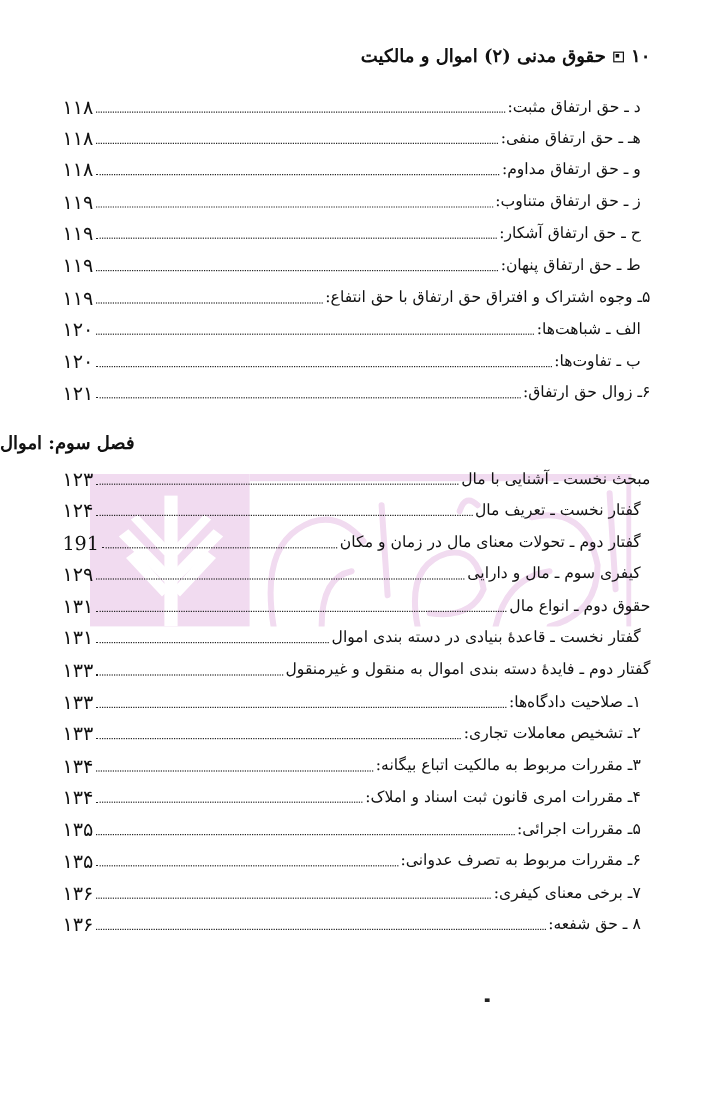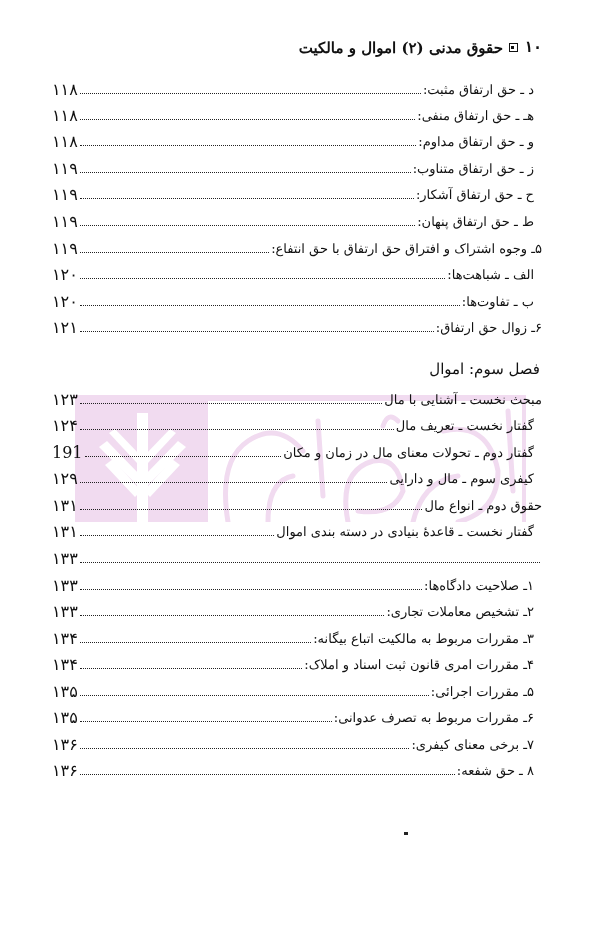--- a/index.html
+++ b/index.html
@@ -2,39 +2,39 @@
 <html><head>
   <meta charset="utf-8">
   <style>
     html, body { margin: 0; padding: 0; background: #ffffff; }
     body { width: 600px; height: 928px; position: relative; overflow: hidden;
            font-family: "DejaVu Serif", "Liberation Serif", serif; color: #111; }
     .page { position: absolute; left: 0; top: 0; width: 600px; height: 928px; direction: rtl; }
 
     .running-head { position: absolute; top: 38px; right: 58px; font-size: 15px; font-weight: bold;
                     display: flex; align-items: center; gap: 6px; white-space: nowrap; }
-    .running-head .pg { font-weight: bold; font-family: Liberation Mono, monospace; }
+    .running-head .pg { font-weight: bold; }
     .sq-icon { display: inline-block; width: 9px; height: 9px; border: 1.5px solid #111; position: relative; box-sizing: border-box; }
     .sq-icon::after { content: ""; position: absolute; left: 1.5px; top: 1.5px; width: 3px; height: 3px; background: #111; }
 
     .watermark { position: absolute; left: 75px; top: 395px; width: 451px; height: 127px; z-index: 0; }
     .wm-left { position: absolute; left: 0; top: 0; width: 133px; height: 127px; background: #f1dbf0; }
     .wm-right { position: absolute; left: 133px; top: 0; width: 318px; height: 127px; box-sizing: border-box;
                 border-top: 6px solid #f1dbf0; border-right: 4px solid #f1dbf0; border-bottom: 0; background: transparent; }
     .wm-right svg, .wm-left svg { position: absolute; left: 0; top: 0; }
 
     .toc { position: absolute; left: 0; top: 0; width: 600px; z-index: 1; }
     .row { position: absolute; left: 52px; right: 58px; height: 20px; display: flex; align-items: flex-end;
            font-size: 13px; line-height: 16px; }
     .row .title { white-space: nowrap; flex: 0 0 auto; }
     .row .leader { flex: 1 1 auto; border-bottom: 1.4px dotted #222; margin: 0 2px 4px 2px; height: 0; }
     .row .page-num { flex: 0 0 auto; direction: rtl; font-size: 16px; }
 
-    .chapter-title { position: absolute; left: 0; width: 540px; top: 360px; text-align: right;
-                     font-weight: normal; font-size: 15px; z-index: 2; direction: rtl; }
+    .chapter-title { position: absolute; left: 0; width: 540px; top: 360px; text-align: left;
+                     font-weight: bold; font-size: 15px; z-index: 2; direction: rtl; }
     .speck { position: absolute; left: 404px; top: 832px; width: 4px; height: 3px; background: #222; }
   </style>
 </head>
 <body>
 
 <div class="page">
 
   <div class="running-head">
     <span class="pg">۱۰</span>
     <span class="sq-icon"></span>
@@ -151,20 +151,21 @@
       <span class="title">حقوق دوم ـ انواع مال</span>
       <span class="leader"></span>
       <span class="page-num">۱۳۱</span>
     </div>
     <div class="row" style="top:520px; right:66px;">
       <span class="title">گفتار نخست ـ قاعدهٔ بنیادی در دسته بندی اموال</span>
       <span class="leader"></span>
       <span class="page-num">۱۳۱</span>
     </div>
     <div class="row" style="top:547px; right:58px;">
+      <span class="title">گفتار دوم ـ فایدهٔ دسته بندی اموال به منقول و غیرمنقول</span>
       <span class="leader"></span>
       <span class="page-num">۱۳۳</span>
     </div>
     <div class="row" style="top:574px; right:66px;">
       <span class="title">۱ـ صلاحیت دادگاه‌ها:</span>
       <span class="leader"></span>
       <span class="page-num">۱۳۳</span>
     </div>
     <div class="row" style="top:600px; right:66px;">
       <span class="title">۲ـ تشخیص معاملات تجاری:</span>

